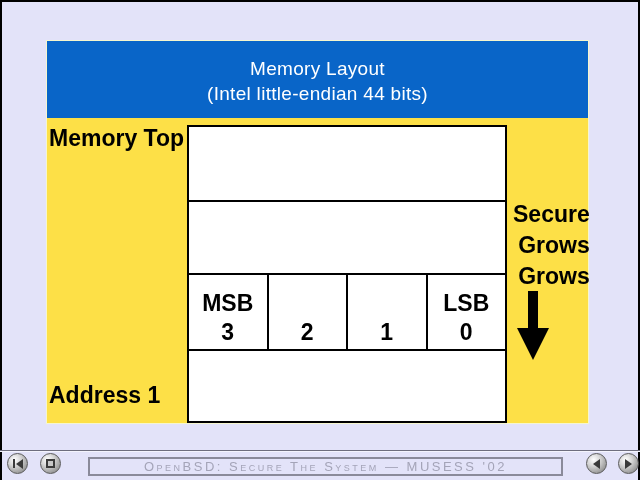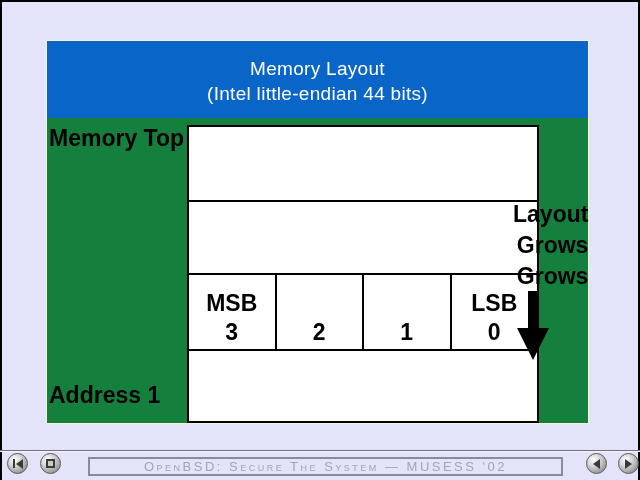--- a/index.html
+++ b/index.html
@@ -11,37 +11,37 @@
     overflow: hidden;
   }
   
   .frame-top    { position:absolute; left:0; top:0; width:640px; height:2px; background:#000; }
   .frame-left   { position:absolute; left:0; top:0; width:2px; height:480px; background:#000; }
   .frame-right  { position:absolute; right:0; top:0; width:2px; height:480px; background:#000; }
 
   
   .slide {
     position: absolute; left: 46px; top: 40px; width: 543px; height: 384px;
-    background: #15803d; border: 1px solid #F6F6CE;
+    background: #fde047; border: 1px solid #F6F6CE;
   }
   .banner {
     position: absolute; left: 0; top: 0; width: 100%; height: 77px;
     background: #0965C8; color: #FFFFFF; text-align: center;
     padding-top: 15px; font-size: 19px; line-height: 25px; font-weight: 500;
     letter-spacing: 0.3px;
   }
 
   .label-black { position: absolute; color: #000; font-weight: bold; font-size: 23px; white-space: nowrap; text-align: right; }
   .memory-top  { left: 2px;  top: 84px; }
   .address-0   { left: 2px;  top: 341px; }
   .stack-text  { left: 466px; top: 158px; line-height: 31px; }
 
   
   .mem-boxes {
-    position: absolute; left: 140px; top: 84px; width: 352px; height: 298px;
+    position: absolute; left: 140px; top: 84px; width: 320px; height: 298px;
     border: 2px solid #000; background: #fff;
   }
   .mem-row-top    { height: 73px; }
   .mem-row-second { height: 73px; border-top: 2px solid #000; }
   .byte-row       { height: 76px; border-top: 2px solid #000; display: flex; }
   .mem-row-bottom { height: 70px; border-top: 2px solid #000; }
   .byte-cell {
     flex: 1; display: flex; flex-direction: column;
     justify-content: flex-end; align-items: center; padding-bottom: 3px;
   }
@@ -113,21 +113,21 @@
       </div>
       <div class="byte-cell">
         <div class="byte-label">LSB</div>
         <div class="byte-number">0</div>
       </div>
     </div>
     <div class="mem-row-bottom"></div>
   </div>
 
   <div class="label-black stack-text">
-    <div>Layout</div>
+    <div>Secure</div>
     <div>Grows</div>
     <div>Grows</div>
   </div>
 
   <svg class="down-arrow" width="34" height="70" viewBox="0 0 34 70">
     <polygon points="12,0 22,0 22,37 33,37 17,69 1,37 12,37" fill="#000000"></polygon>
   </svg>
 
   <div class="label-black address-0">Address 1</div>
 

